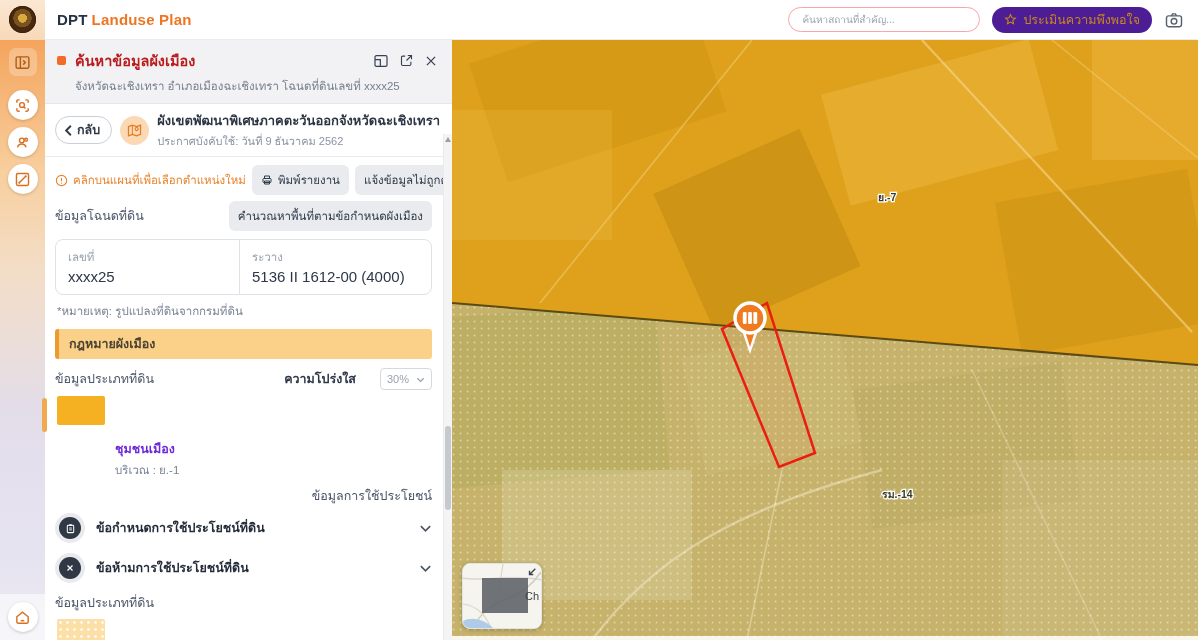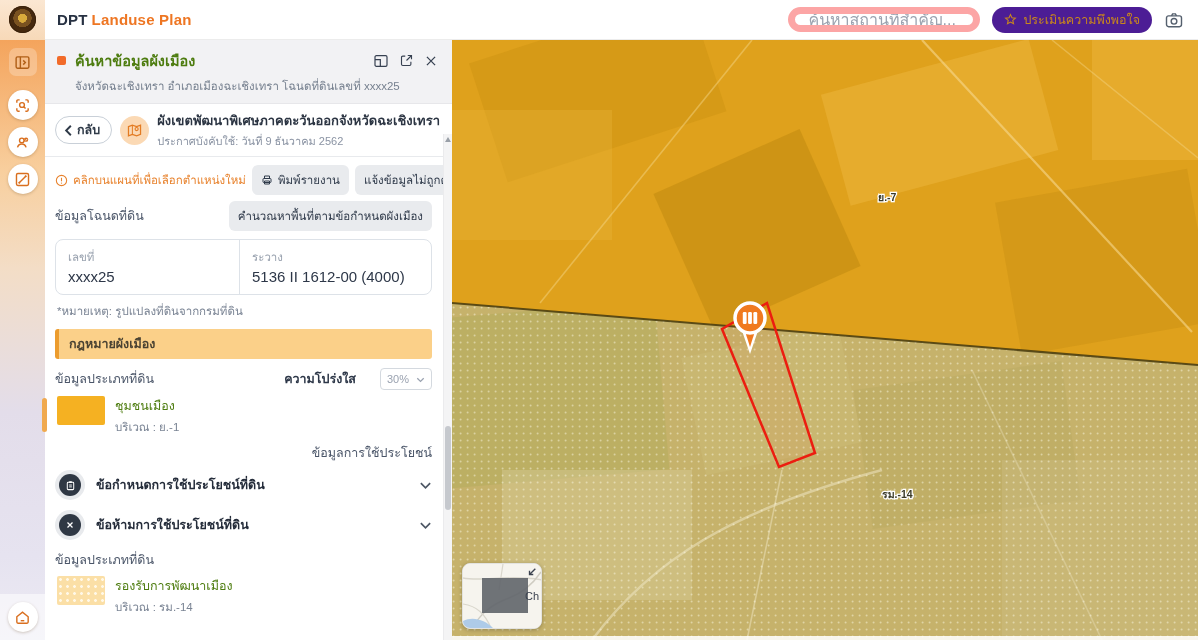--- a/index.html
+++ b/index.html
@@ -10,22 +10,22 @@
   .topbar { position:absolute; left:0; top:0; width:1198px; height:40px; background:#fff;
     border-bottom:1px solid #ececec; display:flex; align-items:center; z-index:30; }
   .logo-tile { width:45px; height:40px; background:linear-gradient(180deg,#fbe7d2,#f7d9b8);
     display:flex; align-items:center; justify-content:center; }
   .emblem { width:27px; height:27px; border-radius:50%;
     background:radial-gradient(circle at 50% 45%, #d9ab3c 0 22%, #7a5220 23% 45%, #46290e 46% 100%);
     box-shadow:0 0 0 1px #3a220b inset; }
   .brand { margin-left:12px; font-size:15px; font-weight:bold; color:#273142; letter-spacing:.2px; white-space:nowrap; }
   .brand .suffix { color:#ee7623; margin-left:4px; }
   .top-right { margin-left:auto; display:flex; align-items:center; gap:12px; padding-right:14px; }
-  .search-input { width:192px; height:25px; border:7px solid #fca5a5; border-radius:13px;
-    padding:0 13px; font-size:16px; color:#333; outline:none; font-family:inherit; }
+  .search-input { width:192px; height:25px; border:1px solid #fca5a5; border-radius:13px;
+    padding:0 13px; font-size:10px; color:#333; outline:none; font-family:inherit; }
   .search-input::placeholder { color:#9aa2af; }
   .rate-btn { height:26px; border:none; border-radius:13px; background:#4c1d95; color:#c9871c;
     font-size:12.5px; padding:0 12px; display:flex; align-items:center; gap:6px; cursor:pointer; font-family:inherit; white-space:nowrap; }
   .icon-btn { background:none; border:none; cursor:pointer; display:flex; align-items:center; }
 
   
   .rail { position:absolute; left:0; top:40px; width:45px; height:600px;
     background:linear-gradient(180deg,#f4a45c 0%, #f8cf9e 22%, #f3ddc6 38%, #e3ddea 62%, #e6e3f0 86%, #eceaf3 100%); z-index:25; }
   .rail-toggle { margin:8px auto 14px auto; width:28px; height:28px; border-radius:7px;
     background:rgba(255,255,255,.25); border:none; display:flex; align-items:center; justify-content:center; cursor:pointer; }
@@ -35,21 +35,21 @@
   .rail-handle { position:absolute; right:-2px; top:358px; width:5px; height:34px;
     background:#f0a94e; border-radius:3px; }
   .rail-home { position:absolute; left:0; bottom:0; width:45px; height:46px;
     background:rgba(255,255,255,.55); display:flex; align-items:center; justify-content:center; }
 
   
   .panel { position:absolute; left:45px; top:40px; width:407px; height:600px; background:#fff; z-index:20; overflow:hidden; }
   .panel-head { background:#f2f2f4; padding:9px 14px 8px 12px; border-bottom:1px solid #e7e7ea; }
   .ph-row { display:flex; align-items:center; }
   .bullet { width:9px; height:9px; border-radius:2px; background:#f26b29; margin-right:9px; }
-  .panel-title { font-size:14.5px; font-weight:bold; color:#4d7c0f; }
+  .panel-title { font-size:14.5px; font-weight:bold; color:#b91c1c; }
   .ph-icons { margin-left:auto; display:flex; align-items:center; gap:10px; }
   .panel-sub { font-size:11.5px; color:#76808f; margin:5px 0 0 18px; }
 
   .plan-bar { display:flex; align-items:center; padding:6px 10px 6px 10px; border-bottom:1px solid #e8eaed; }
   .back-pill { display:flex; align-items:center; gap:4px; border:1px solid #c9d0d8; background:#fff;
     border-radius:15px; padding:3px 11px 3px 8px; font-size:12.5px; font-weight:bold; color:#2f3a48; cursor:pointer; font-family:inherit; }
   .plan-ico { width:29px; height:29px; border-radius:50%; background:#fbd9b4; margin:0 8px;
     display:flex; align-items:center; justify-content:center; flex:none; }
   .plan-text { overflow:hidden; }
   .plan-title { font-size:13px; font-weight:bold; color:#2b3442; white-space:nowrap; }
@@ -85,21 +85,21 @@
     display:flex; align-items:center; justify-content:space-between; padding:0 6px; cursor:pointer; background:#fff; }
   .opacity-select span { font-size:11px; color:#9aa2b0; }
 
   .legend { display:flex; align-items:flex-start; margin:2px 0 7px 2px; }
   .swatch { width:48px; height:29px; border-radius:2px; flex:none; }
   .swatch.solid { background:#f5b122; }
   .swatch.dotted { background:#fbdfa6;
     background-image:radial-gradient(circle, #fff8e8 1.3px, transparent 1.5px);
     background-size:7px 7px; }
   .legend-text { margin-left:10px; }
-  .legend-name { font-size:12.5px; font-weight:normal; color:#4d7c0f; }
+  .legend-name { font-size:12.5px; font-weight:bold; color:#6d28d9;margin-top:43px; }
   .legend-area { font-size:11.5px; color:#7a8494; margin-top:2px; }
 
   .usage-label { font-size:12.5px; color:#4a5568; margin:4px 0 7px 0;text-align:right; }
 
   .acc { display:flex; align-items:center; margin:0 0 10px 0; cursor:pointer; }
   .acc-ico-outer { width:30px; height:30px; border-radius:50%; background:#e8eaed;
     display:flex; align-items:center; justify-content:center; flex:none; }
   .acc-ico-inner { width:22px; height:22px; border-radius:50%; background:#2f3844;
     display:flex; align-items:center; justify-content:center; }
   .acc-label { font-size:12.5px; font-weight:bold; color:#242c3a; margin-left:11px; }

